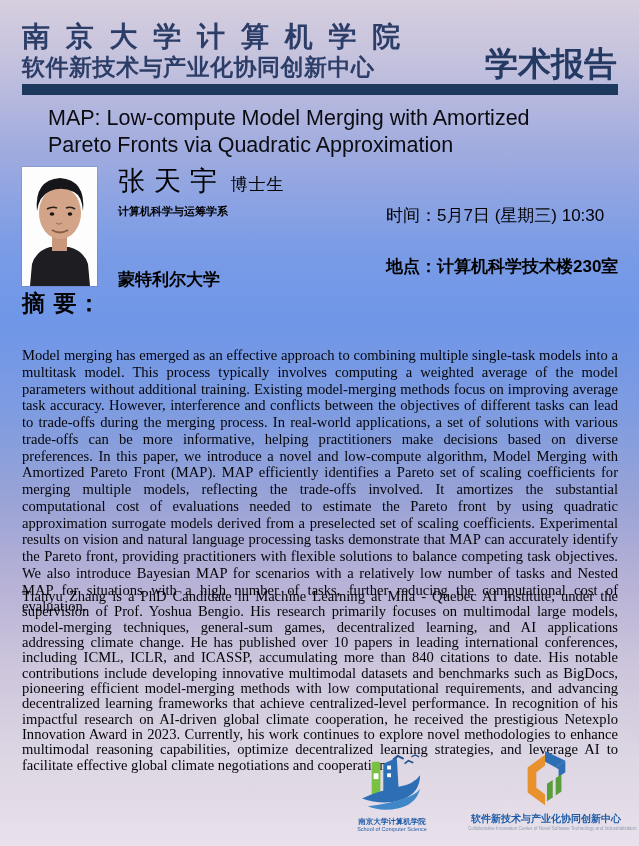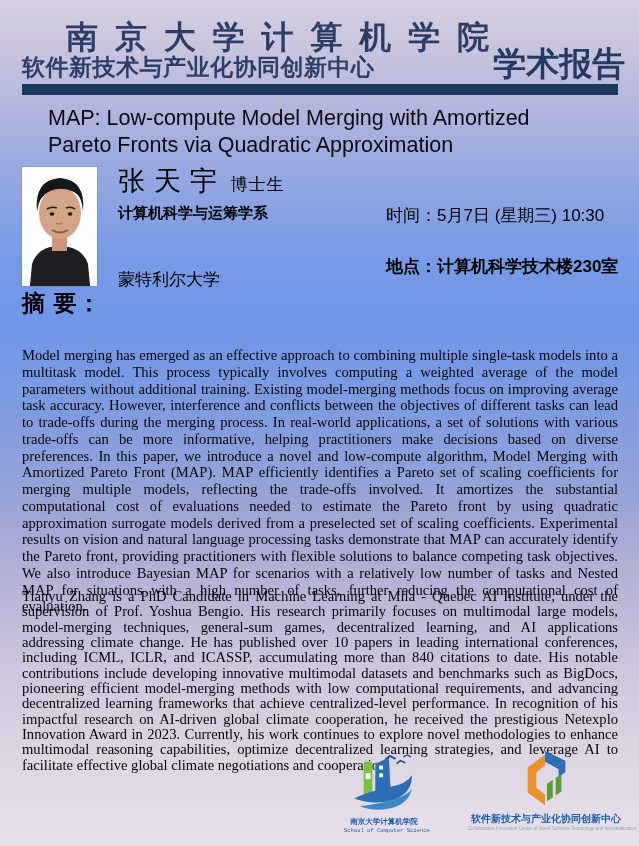--- a/index.html
+++ b/index.html
@@ -7,45 +7,45 @@
     position:relative; width:639px; height:846px; margin:0 auto; overflow:hidden;
     font-family:"Liberation Sans", sans-serif;
     background: linear-gradient(180deg,
       #d7cfdf 0%, #c2c0dd 8%, #9fabdf 18%, #7b9ce6 29%,
       #6f96e8 38%, #7f9ce0 49%, #99a3d6 59%, #b7b2d6 69%,
       #cdc6dc 79%, #ddd6e3 90%, #e9e2ec 100%);
   }
   
   .header { position:absolute; top:22px; left:22px; right:22px; display:flex; justify-content:space-between; align-items:flex-end; }
   .org-lines { color:#2c3e68; font-weight:bold; }
-  .org-line1 { font-size:32px; letter-spacing:4px; line-height:30px; white-space:nowrap;margin-left:44px; }
+  .org-line1 { font-size:28px; letter-spacing:4px; line-height:30px; white-space:nowrap; }
   .org-line2 { font-size:23px; letter-spacing:0.5px; line-height:30px; white-space:nowrap; }
   .badge { font-size:33px; font-weight:bold; color:#253a63; line-height:1; padding-bottom:2px; white-space:nowrap; }
   .navy-bar { position:absolute; top:84px; left:22px; width:596px; height:11px; background:#1d3a5e; }
   
   .title { position:absolute; top:105px; left:48px; right:48px; text-align:left; color:#0b0b10; font-size:21.5px; line-height:27px; }
   
   .speaker { position:absolute; top:167px; left:22px; width:596px; height:120px; }
   .photo { position:absolute; left:0; top:0; width:75px; height:119px; box-shadow:0 0 0 1px rgba(0,0,0,0.08); }
   .name-row { position:absolute; left:96px; top:-4px; white-space:nowrap; }
   .name { font-size:27px; letter-spacing:9px; color:#000; font-family:"DejaVu Serif", serif; }
   .degree { font-size:17px; font-weight:normal; color:#000; letter-spacing:1px; }
-  .dept  { position:absolute; left:96px;  top:37px;  font-size:15px; font-weight:bold; color:#000; white-space:nowrap; }
+  .dept  { position:absolute; left:96px;  top:37px;  font-size:11px; font-weight:bold; color:#000; white-space:nowrap; }
   .time  { position:absolute; left:364px; top:37px;  font-size:17px; font-weight:normal; color:#000; white-space:nowrap; }
-  .univ  { position:absolute; left:96px;  top:101px; font-size:17px; font-weight:normal; color:#000; white-space:nowrap; }
+  .univ  { position:absolute; left:96px;  top:101px; font-size:17px; font-weight:bold; color:#000; white-space:nowrap; }
   .loc   { position:absolute; left:364px; top:88px; font-size:17px; font-weight:bold; color:#000; white-space:nowrap; }
   
   .sec-heading { position:absolute; left:22px; font-size:23px; font-weight:bold; color:#040404; letter-spacing:1px; }
   .abstract-heading { top:288px; }
   .bio-heading { top:554px; }
   .body-text { position:absolute; left:22px; width:596px; font-family:"Liberation Serif", serif; color:#050508; text-align:justify; }
   .abstract-body { top:321px; font-size:14.6px; line-height:16.75px;margin-top:26px; }
   .bio-body { top:589px; font-size:14.6px; line-height:15.35px; }
   
-  .logo-left { position:absolute; left:344px; top:753px; width:80px; text-align:center;font-family:Liberation Mono, monospace; }
+  .logo-left { position:absolute; left:352px; top:753px; width:80px; text-align:center; }
   .logo-right { position:absolute; left:468px; top:751px; width:156px; text-align:center; }
   .logo-cn { font-size:7.5px; font-weight:bold; color:#1f5ca8; line-height:9px; white-space:nowrap; }
   .logo-en { font-size:5.5px; color:#1f5ca8; line-height:7px; white-space:nowrap; }
   .logo-right .logo-cn { font-size:10px; line-height:12px; }
   .logo-right .logo-en { font-size:4.6px; color:#90a0b0; }
 </style>
 </head>
 <body>
 
 <div class="poster">

